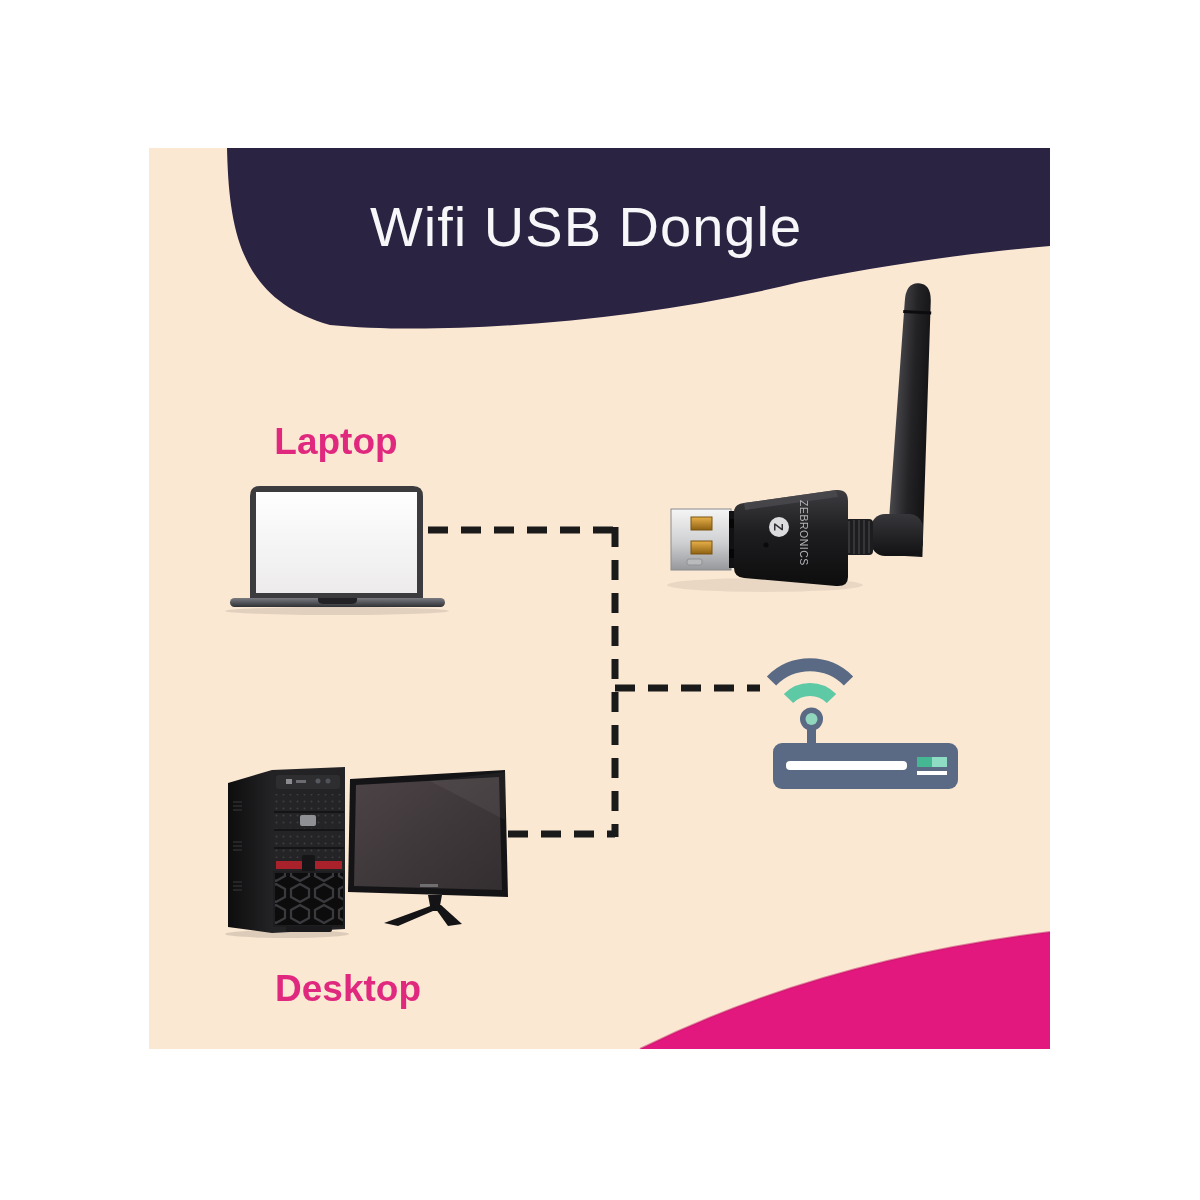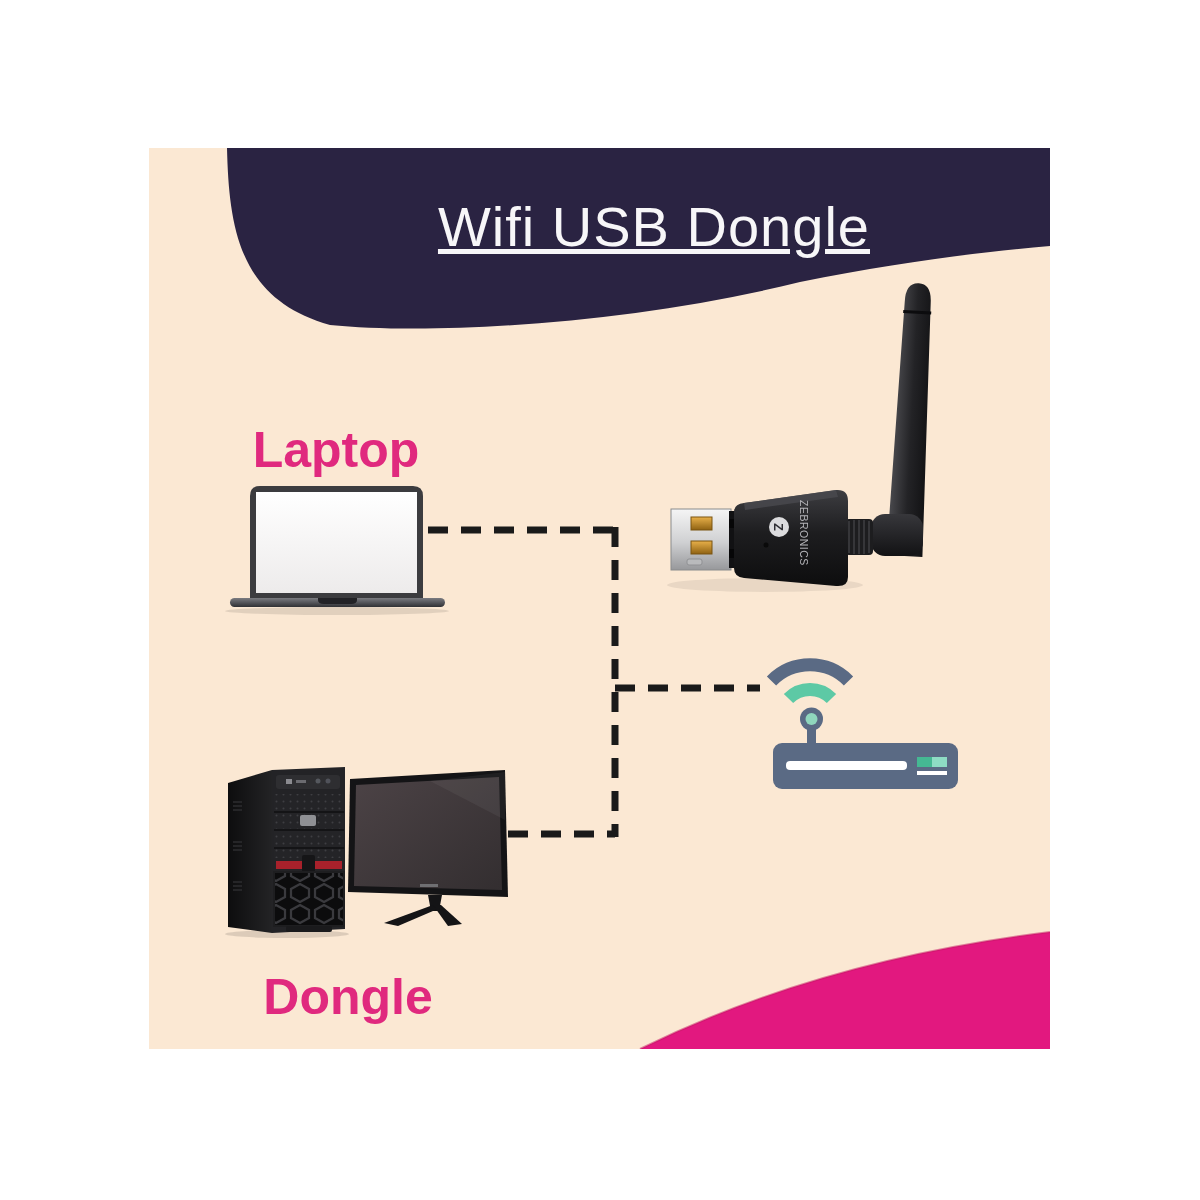--- a/index.html
+++ b/index.html
@@ -1,21 +1,21 @@
 <!DOCTYPE html>
 <html><head>
 <meta charset="utf-8">
 <style>
   html,body{margin:0;padding:0;background:#ffffff;}
   .canvas{position:relative;width:1200px;height:1200px;background:#ffffff;overflow:hidden;
           font-family:"Liberation Sans", sans-serif;}
   .abs{position:absolute;}
-  .title{left:370px;top:194px;width:500px;text-align:right;
-         font-size:56px;font-weight:500;letter-spacing:1px;color:#f7f6f8;text-decoration:underline;}
-  .node-label{font-size:50px;font-weight:bold;color:#e0297e;text-align:center;width:200px;}
+  .title{left:370px;top:194px;width:500px;text-align:left;
+         font-size:56px;font-weight:500;letter-spacing:1px;color:#f7f6f8;}
+  .node-label{font-size:37px;font-weight:bold;color:#e0297e;text-align:center;width:200px;}
   .lbl-laptop{left:236px;top:421px;}
   .lbl-desktop{left:248px;top:968px;}
   .lbl-router{left:776px;top:807px;}
   svg text{font-family:"Liberation Sans", sans-serif;}
 </style>
 </head>
 <body>
 
 <div class="canvas">
 
@@ -185,15 +185,15 @@
     <rect x="773" y="743" width="185" height="46" rx="9" fill="#5a6a84"></rect>
     <rect x="786" y="761" width="121" height="9" rx="4" fill="#ffffff"></rect>
     <rect x="917" y="757" width="15" height="10" fill="#45b893"></rect>
     <rect x="932" y="757" width="15" height="10" fill="#8edcc4"></rect>
     <rect x="917" y="771" width="30" height="4" fill="#ffffff"></rect>
   </g>
 </svg>
 
   <div class="abs title">Wifi USB Dongle</div>
   <div class="abs node-label lbl-laptop">Laptop</div>
-  <div class="abs node-label lbl-desktop">Dongle</div>
+  <div class="abs node-label lbl-desktop">Desktop</div>
 
 </div>
 
 </body></html>

